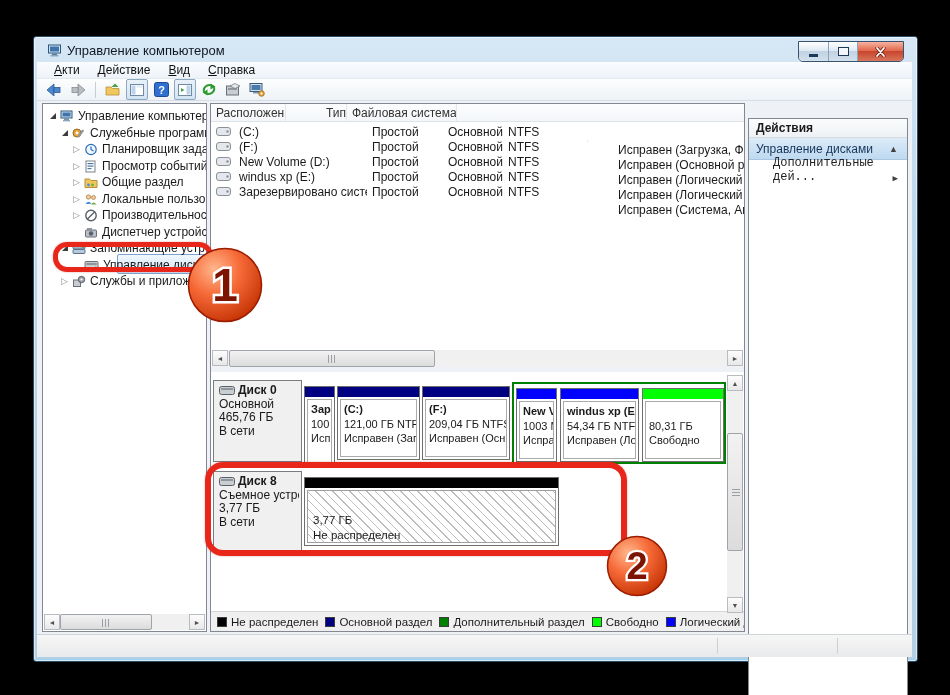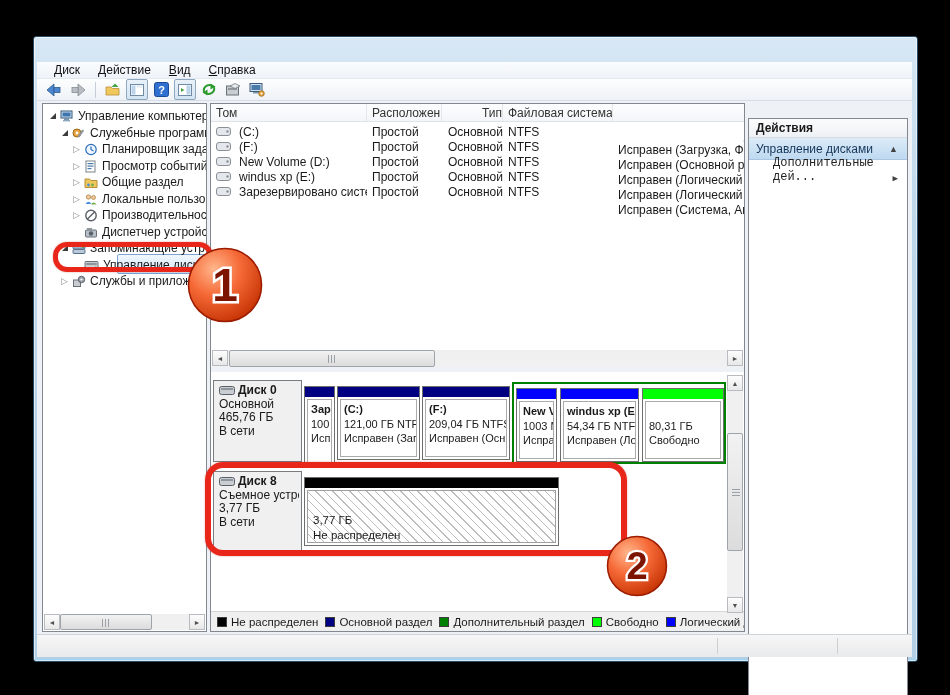--- a/index.html
+++ b/index.html
@@ -87,23 +87,46 @@
   .badge svg{display:block;}
   .nowrap{white-space:nowrap;overflow:hidden;}
 </style>
 </head>
 <body>
 
 <div class="stage">
 
   <div class="abs wframe"></div>
 
+  <div class="abs titlebar">
+    <svg class="abs" style="left:10px;top:3px" width="16" height="16" viewBox="0 0 16 16">
+      <rect x="1.5" y="2" width="12" height="8" fill="#cfe3f5" stroke="#2f5676" stroke-width="1"></rect>
+      <rect x="3" y="3.5" width="9" height="5" fill="#3f74ad"></rect>
+      <rect x="5" y="10.5" width="5" height="1.5" fill="#5a7d9c"></rect>
+      <rect x="3.5" y="12" width="8" height="1.5" fill="#8aa6bf"></rect>
+    </svg>
+    <span class="title-text">Управление компьютером</span>
+    <div class="capgroup">
+      <div class="capbtn min">
+          <div class="minglyph"></div>
+        </div>
+      <div class="capbtn max">
+          <div class="maxglyph"></div>
+        </div>
+      <div class="capbtn close">
+        <svg width="11" height="10" viewBox="0 0 11 10">
+          <path d="M2 1 L9 9 M9 1 L2 9" stroke="#7a2618" stroke-width="3.4" stroke-linecap="round"></path>
+          <path d="M2 1 L9 9 M9 1 L2 9" stroke="#ffffff" stroke-width="1.8" stroke-linecap="round"></path>
+        </svg>
+      </div>
+    </div>
+  </div>
 
   <div class="abs menubar">
-    <span class="menu-item">Диск</span>
+    <span class="menu-item">Акти</span>
     <span class="menu-item">Действие</span>
     <span class="menu-item">Вид</span>
     <span class="menu-item">Справка</span>
   </div>
 
   <div class="abs toolbar">
     <div class="tbtn">
       <svg width="16" height="14" viewBox="0 0 16 14">
         <polygon points="8,1 8,13 1,7" fill="#4b86cf" stroke="#2c5a92" stroke-width="0.8"></polygon>
         <rect x="8" y="4.5" width="6" height="5" fill="#4b86cf" stroke="#2c5a92" stroke-width="0.8"></rect>
@@ -295,21 +318,20 @@
       <div class="sbbtn" style="right:0;top:0">►</div>
       <div class="sbthumb" style="left:16px;top:0;width:92px;height:16px">
           <div class="grip-h"></div>
         </div>
     </div>
   </div>
 
   <div class="abs panel mainpanel">
 
     <div class="lhead">
-      <span class="c0">Том</span>
       <span class="c1">Расположение</span>
       <span class="c2">Тип</span>
       <span class="c3">Файловая система</span>
       <span class="c4">Состояние</span>
     </div>
 
     <div class="vrow" style="top:20px">
       <span class="c0">
           <svg class="volico" width="15" height="9" viewBox="0 0 15 9">
             <rect x="0.5" y="0.5" width="14" height="8" rx="2.5" fill="#e4e8ec" stroke="#8a9096"></rect>

